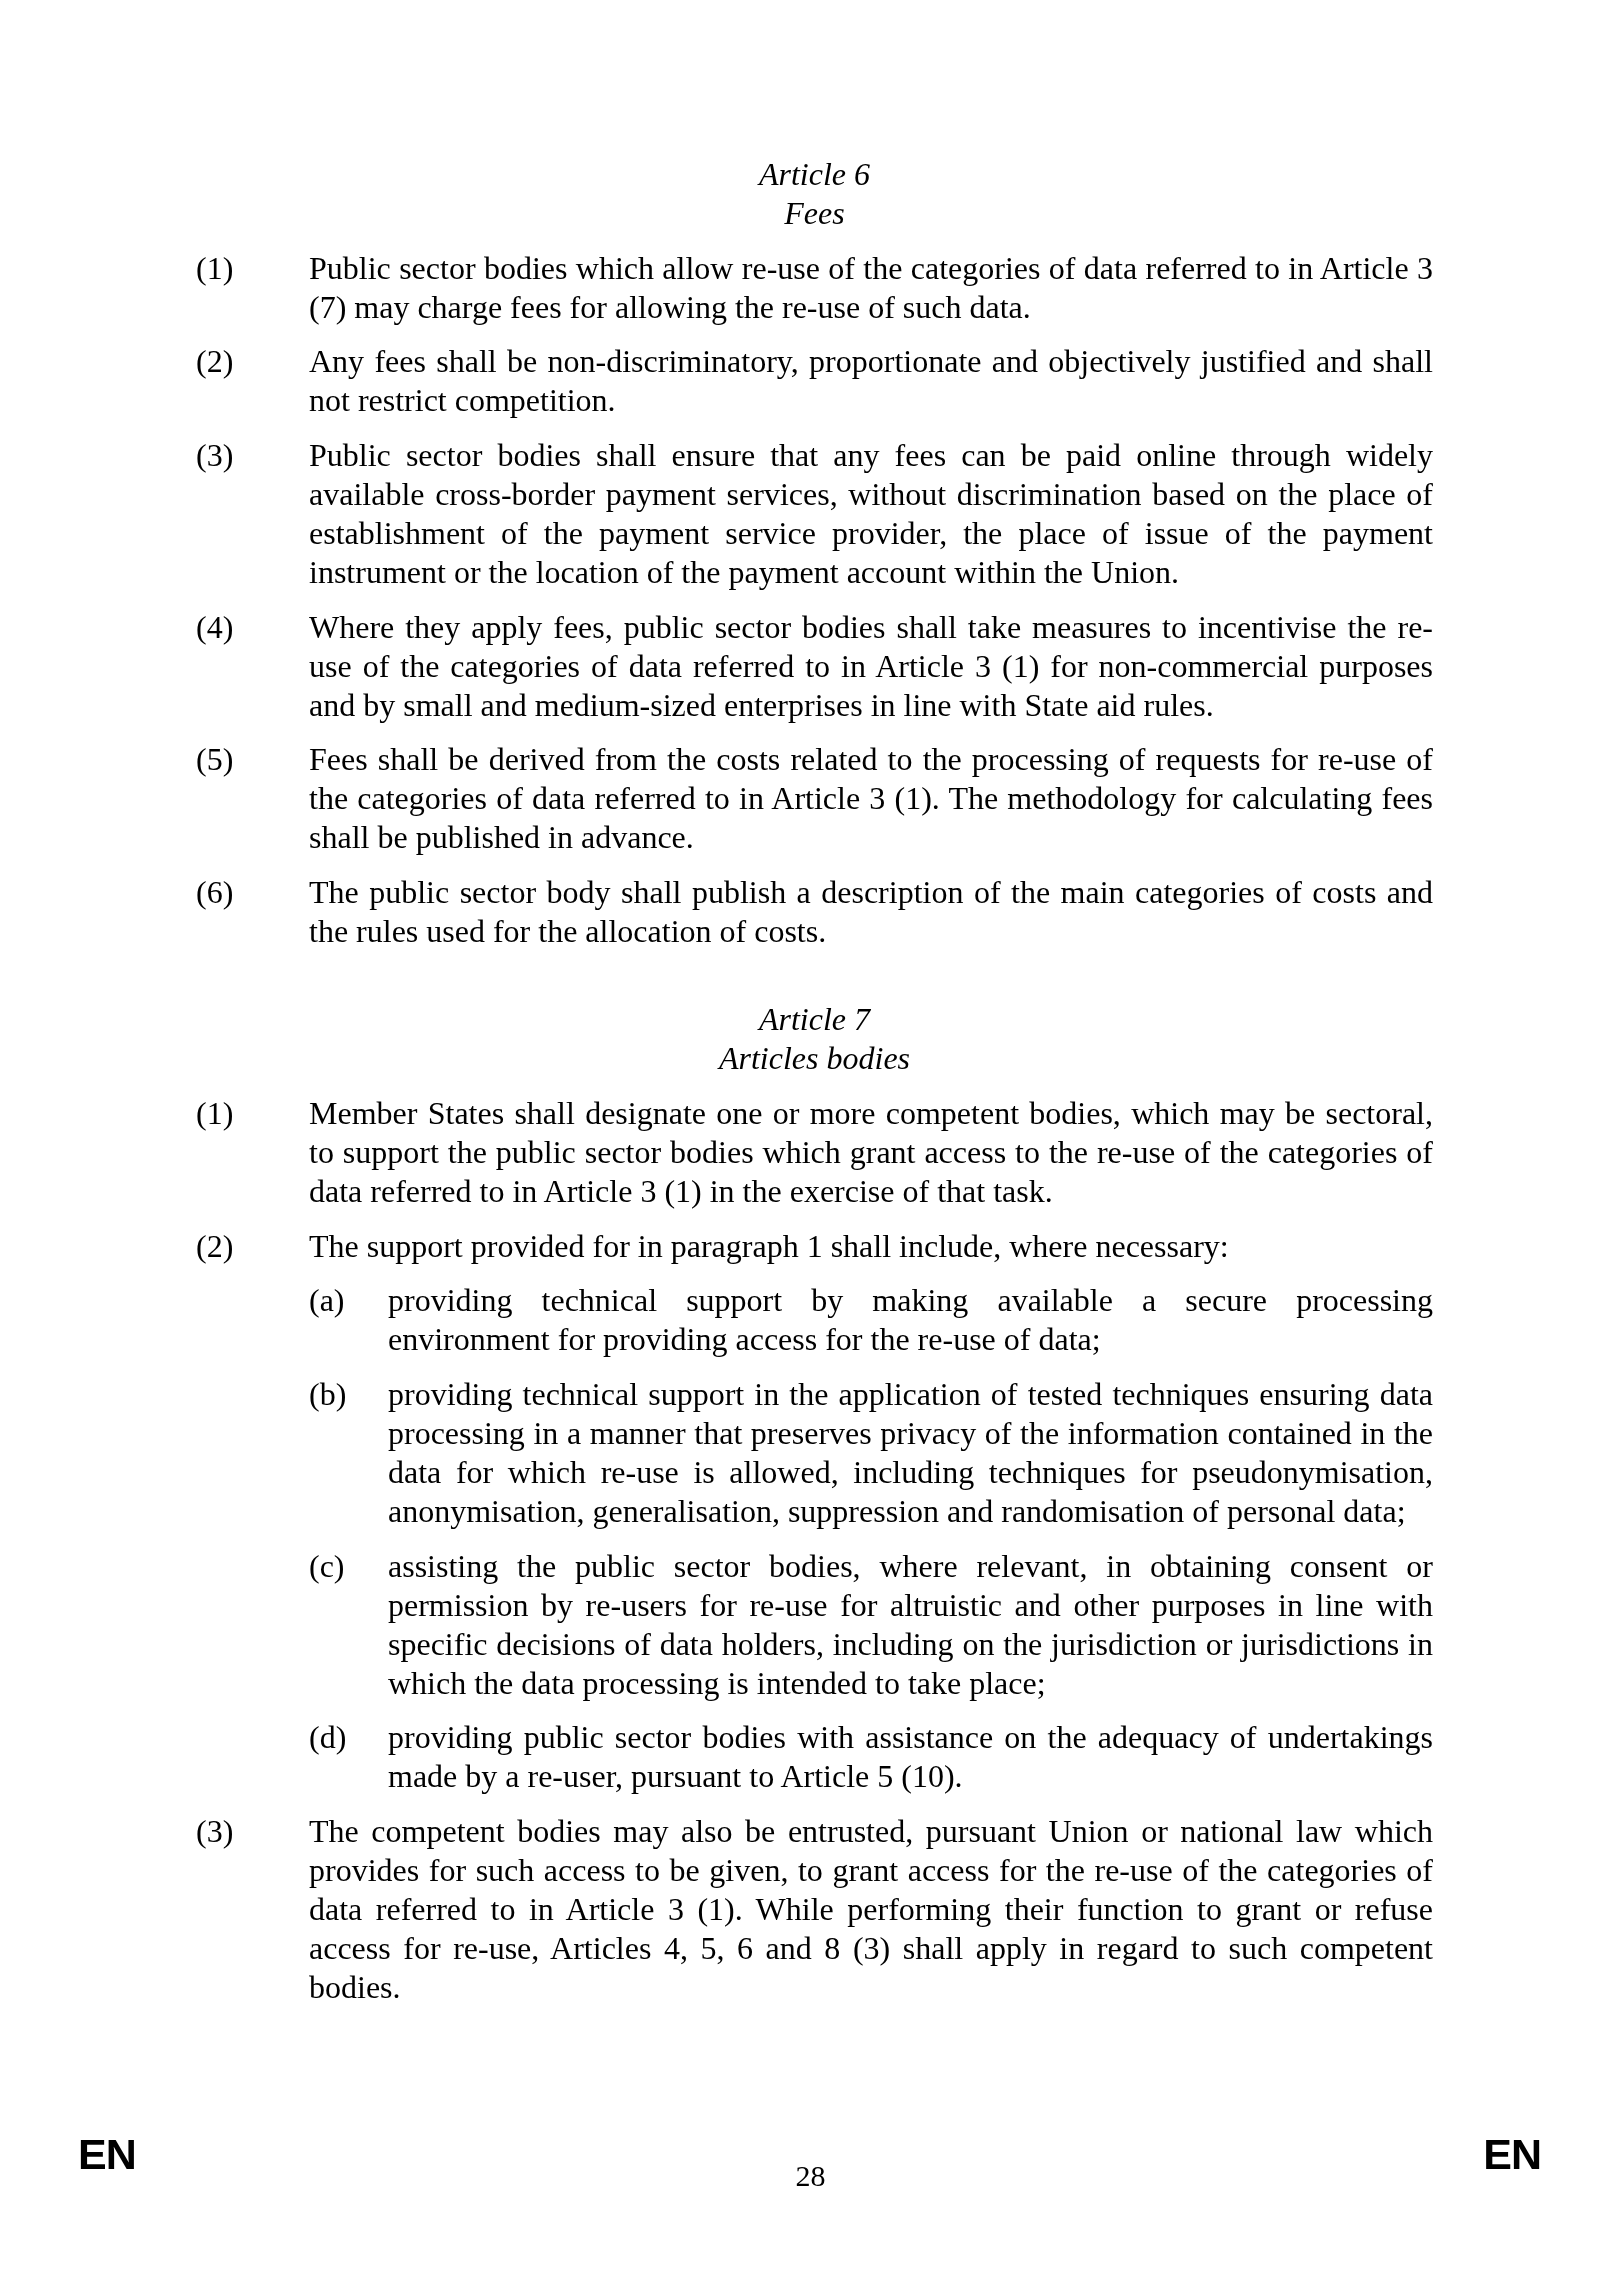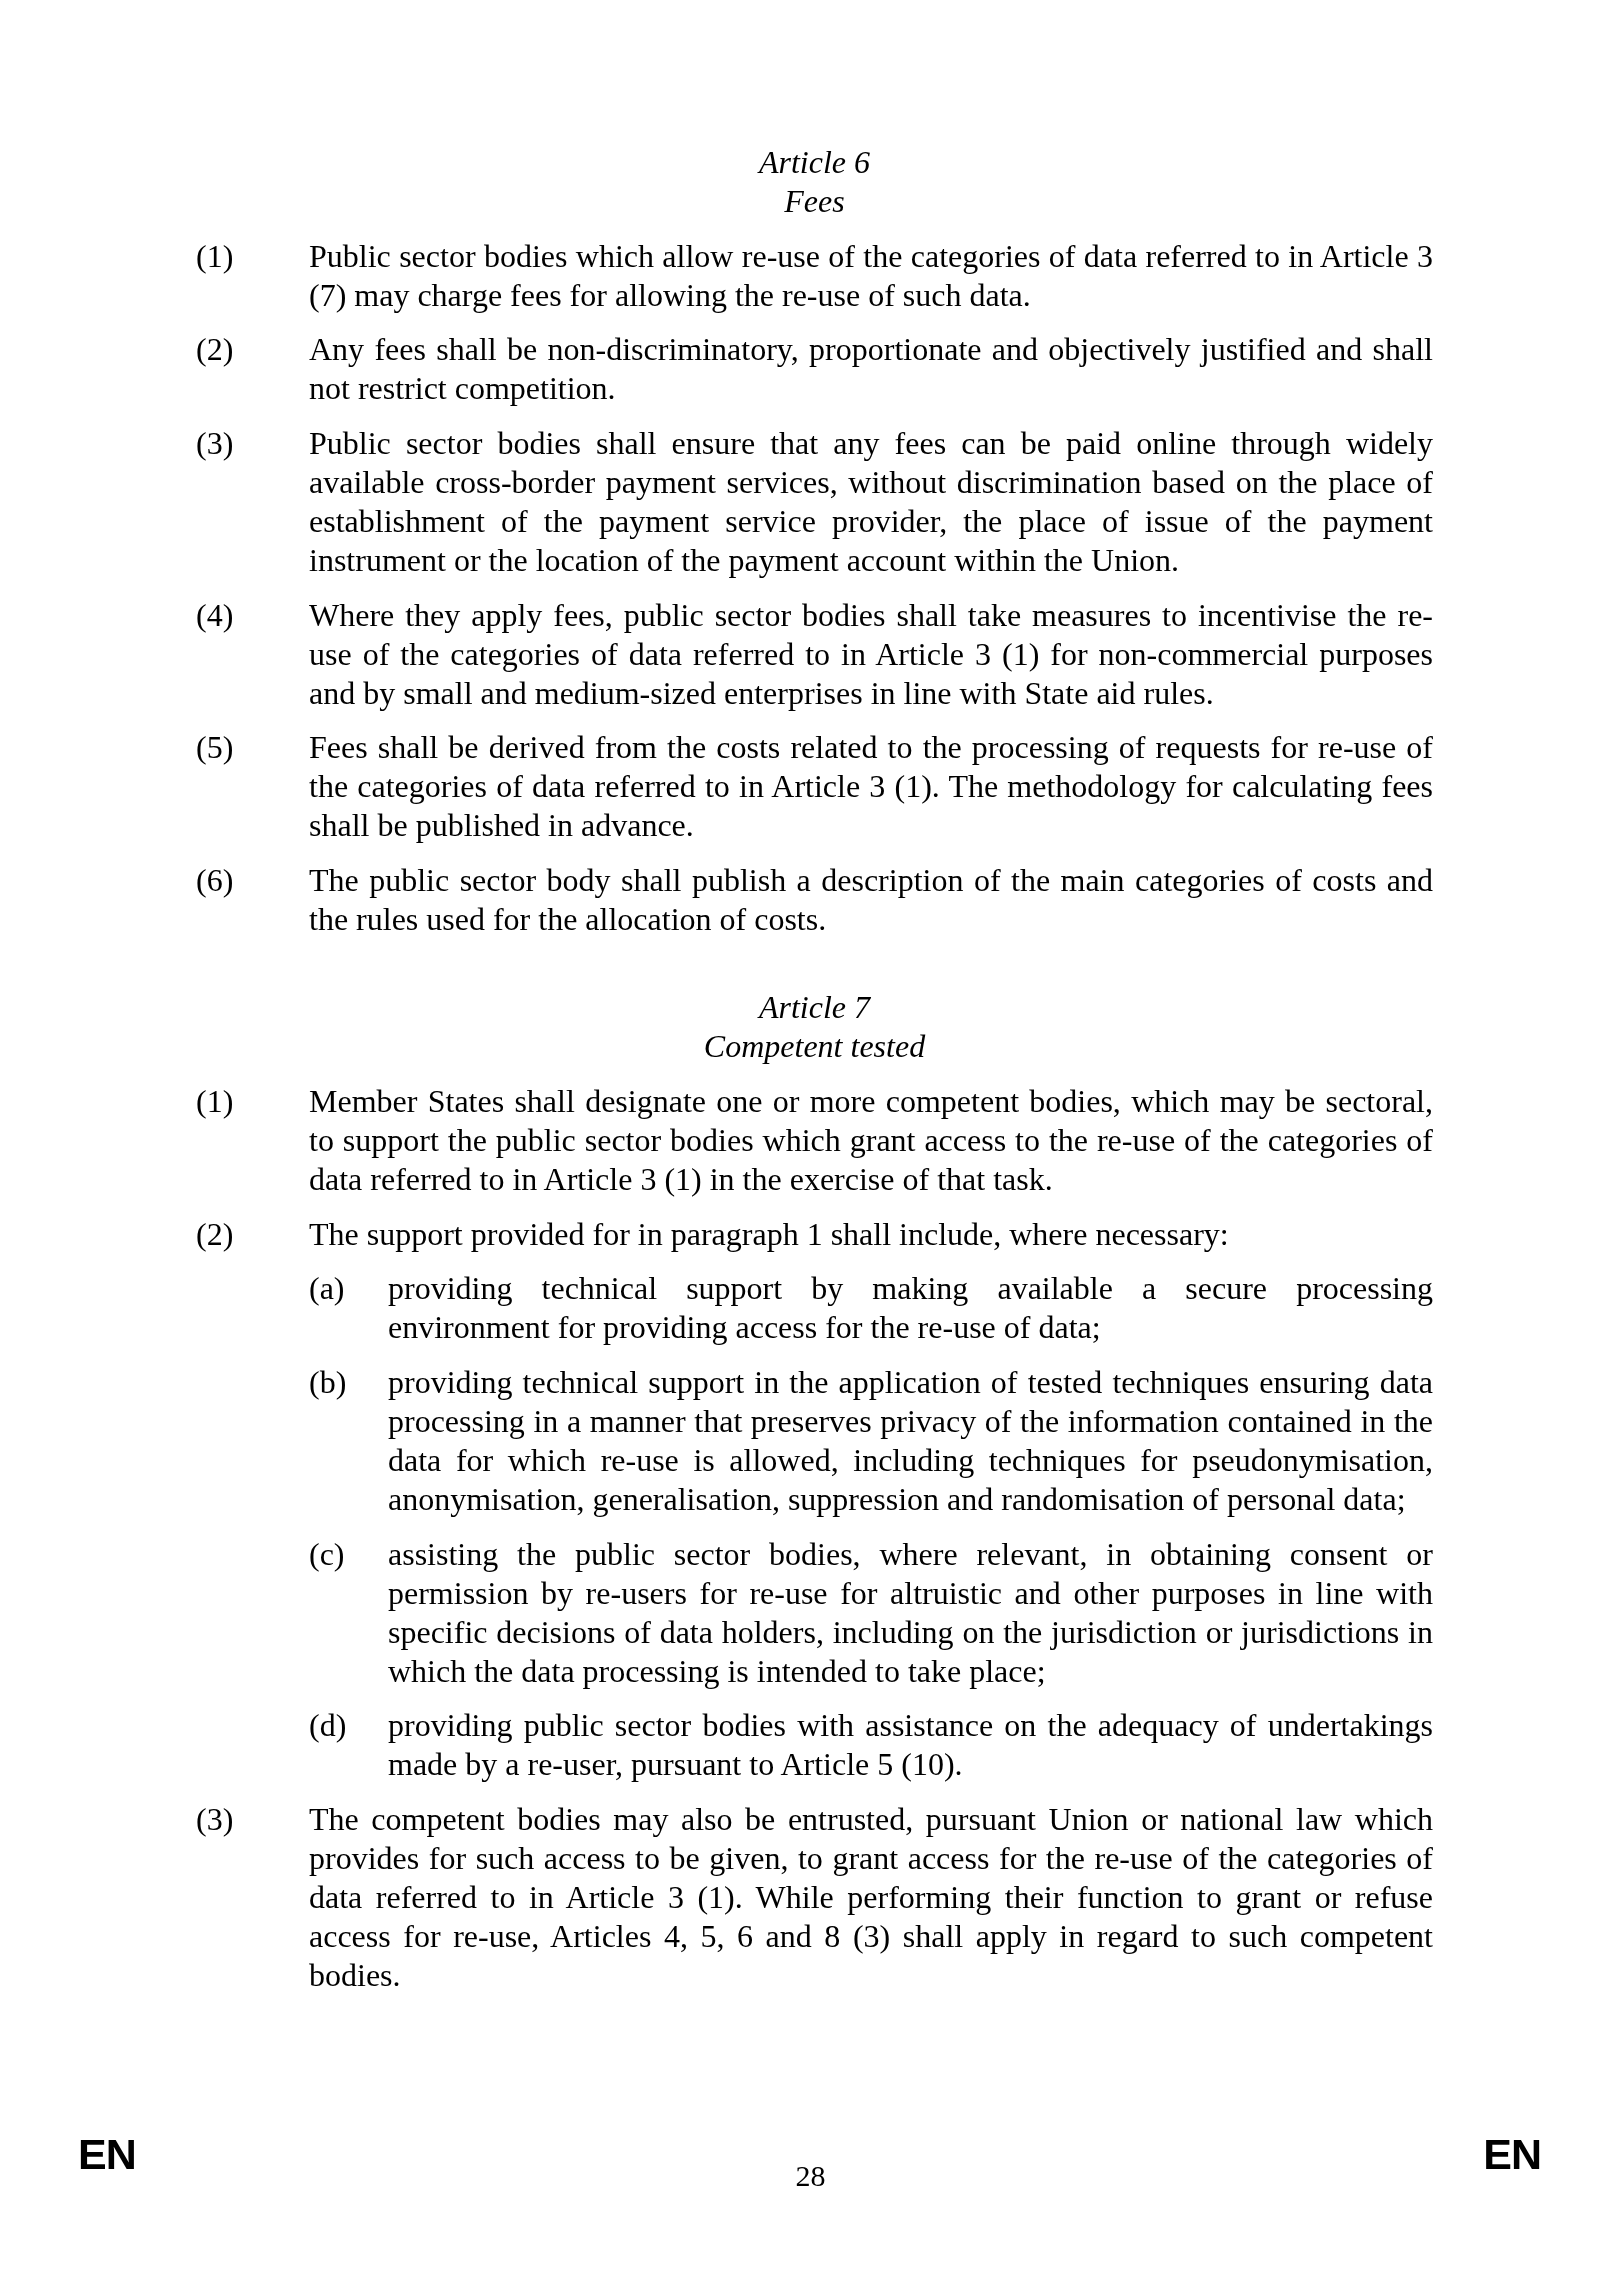--- a/index.html
+++ b/index.html
@@ -10,21 +10,21 @@
     position: relative;
     font-family: "Liberation Serif", serif;
     font-size: 32px;
     line-height: 39px;
     color: #000000;
     overflow: hidden;
   }
   .content {
     position: absolute;
     left: 196px;
-    top: 143px;
+    top: 155px;
     width: 1237px;
   }
   .article-title,
   .article-subtitle {
     text-align: center;
     font-style: italic;
     font-weight: normal;
     font-size: 32px;
     line-height: 39px;
   }
@@ -105,21 +105,21 @@
     <div class="para">
       <div class="num">(6)</div>
       <div class="pbody">
           <div class="ptext">The public sector body shall publish a description of the main categories of costs and the rules used for the allocation of costs.</div>
         </div>
     </div>
   </section>
 
   <section class="article">
     <h1 class="article-title">Article 7</h1>
-    <h2 class="article-subtitle">Competent tested</h2>
+    <h2 class="article-subtitle">Articles bodies</h2>
 
     <div class="para">
       <div class="num">(1)</div>
       <div class="pbody">
           <div class="ptext">Member States shall designate one or more competent bodies, which may be sectoral, to support the public sector bodies which grant access to the re-use of the categories of data referred to in Article 3 (1) in the exercise of that task.</div>
         </div>
     </div>
 
     <div class="para">
       <div class="num">(2)</div>

